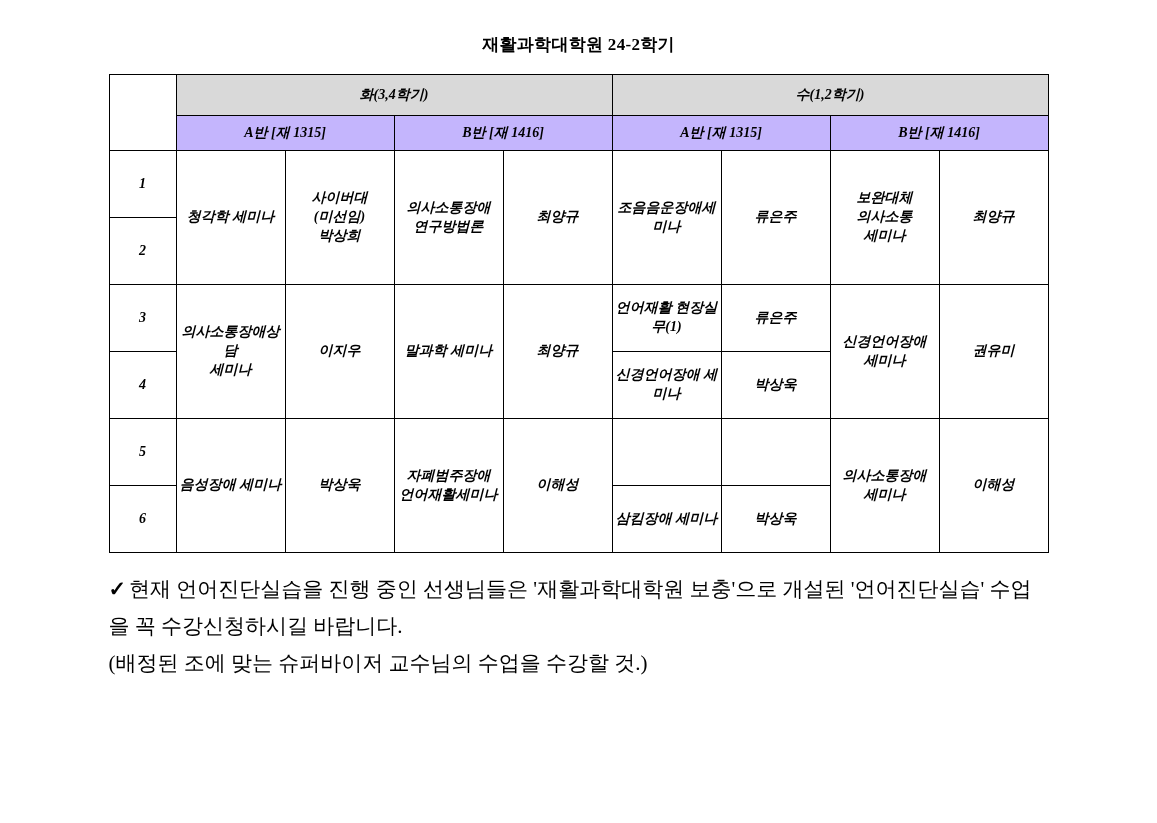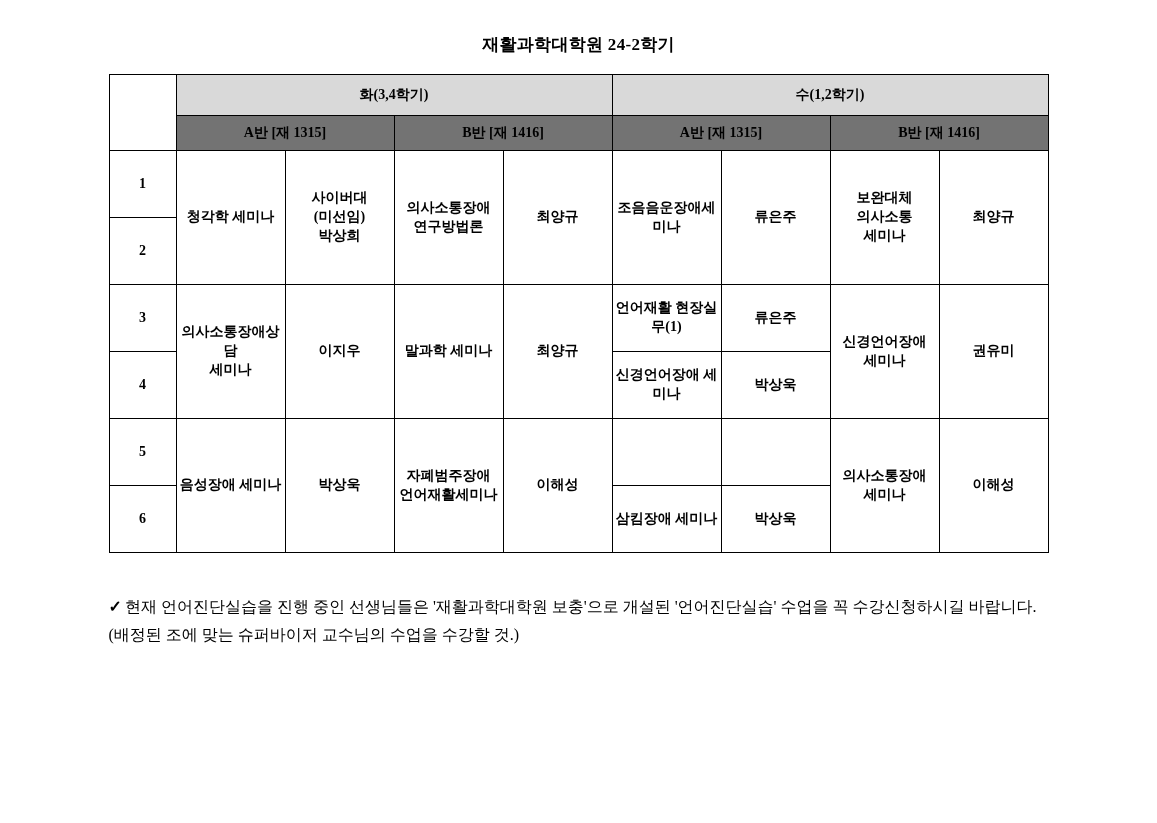--- a/index.html
+++ b/index.html
@@ -24,20 +24,21 @@
   .doc-title {
     text-align: center;
     font-size: 17px;
     font-weight: 700;
     padding-top: 33px;
     letter-spacing: 0.3px;
   }
   .table-wrap {
     margin: 18px auto 16px auto;
     width: 940px;
+    font-style: italic;
   }
   table.schedule {
     border-collapse: collapse;
     width: 940px;
     table-layout: fixed;
   }
   table.schedule td, table.schedule th {
     border: 1px solid #000000;
     font-size: 14px;
     font-weight: 700;
@@ -45,21 +46,21 @@
     vertical-align: middle;
     padding: 2px 3px;
     line-height: 1.35;
   }
   .hdr-day {
     background: #d9d9d9;
     height: 36px;
     font-size: 15px;
   }
   .hdr-class {
-    background: #737373;
+    background: #c4b5fd;
     height: 30px;
     font-size: 14px;
   }
   .corner {
     background: #ffffff;
     width: 60px;
   }
   .period {
     width: 60px;
     height: 62px;
@@ -69,23 +70,23 @@
     font-weight: 700;
   }
   .prof {
     font-weight: 400;
   }
   .c-a-course { width: 175px; }
   .c-a-prof { width: 90px; }
   .c-b-course { width: 175px; }
   .c-b-prof { width: 90px; }
   .notes {
-    margin: 40px auto 0 auto;
+    margin: 18px auto 0 auto;
     width: 940px;
-    font-size: 16px;
+    font-size: 21px;
     line-height: 1.75;
   }
   .notes p {
     margin: 0;
     text-indent: 0;
   }
   .notes .note-first {
     text-indent: 0;
   }
   .check {

